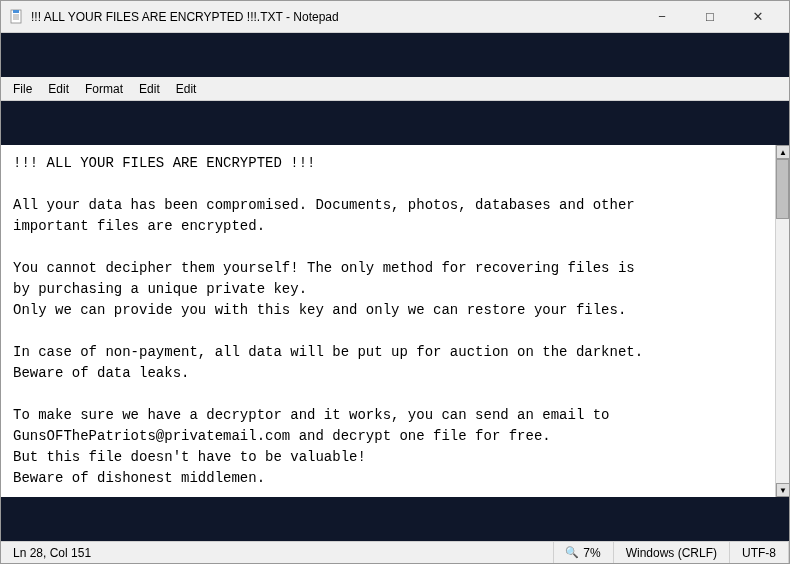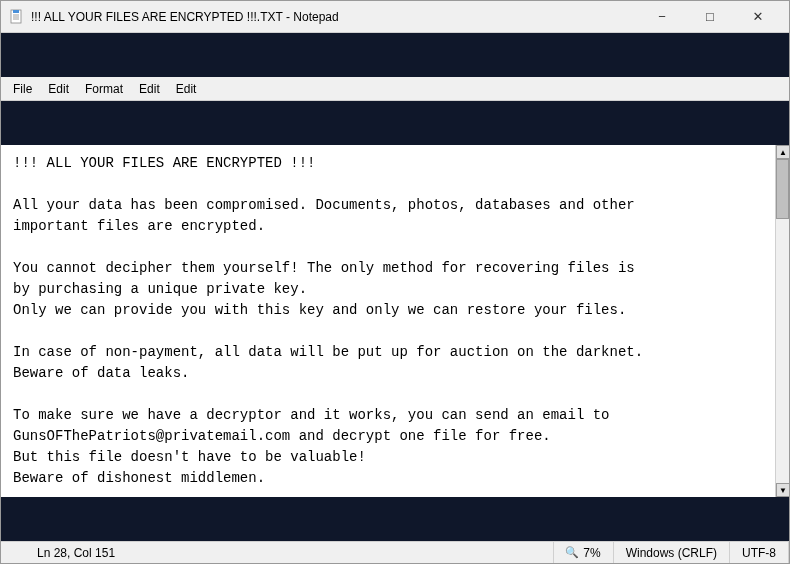--- a/index.html
+++ b/index.html
@@ -172,21 +172,20 @@
       font-size: 12px;
       color: #000;
       border-right: 1px solid #d0d0d0;
       height: 100%;
       display: flex;
       align-items: center;
     }
 
     .status-item:first-child {
       flex: 1;
-      margin-left: 24px;
     }
 
     .zoom-icon {
       font-size: 11px;
       margin-right: 4px;
     }
   </style>
 </head>
 <body>
 

